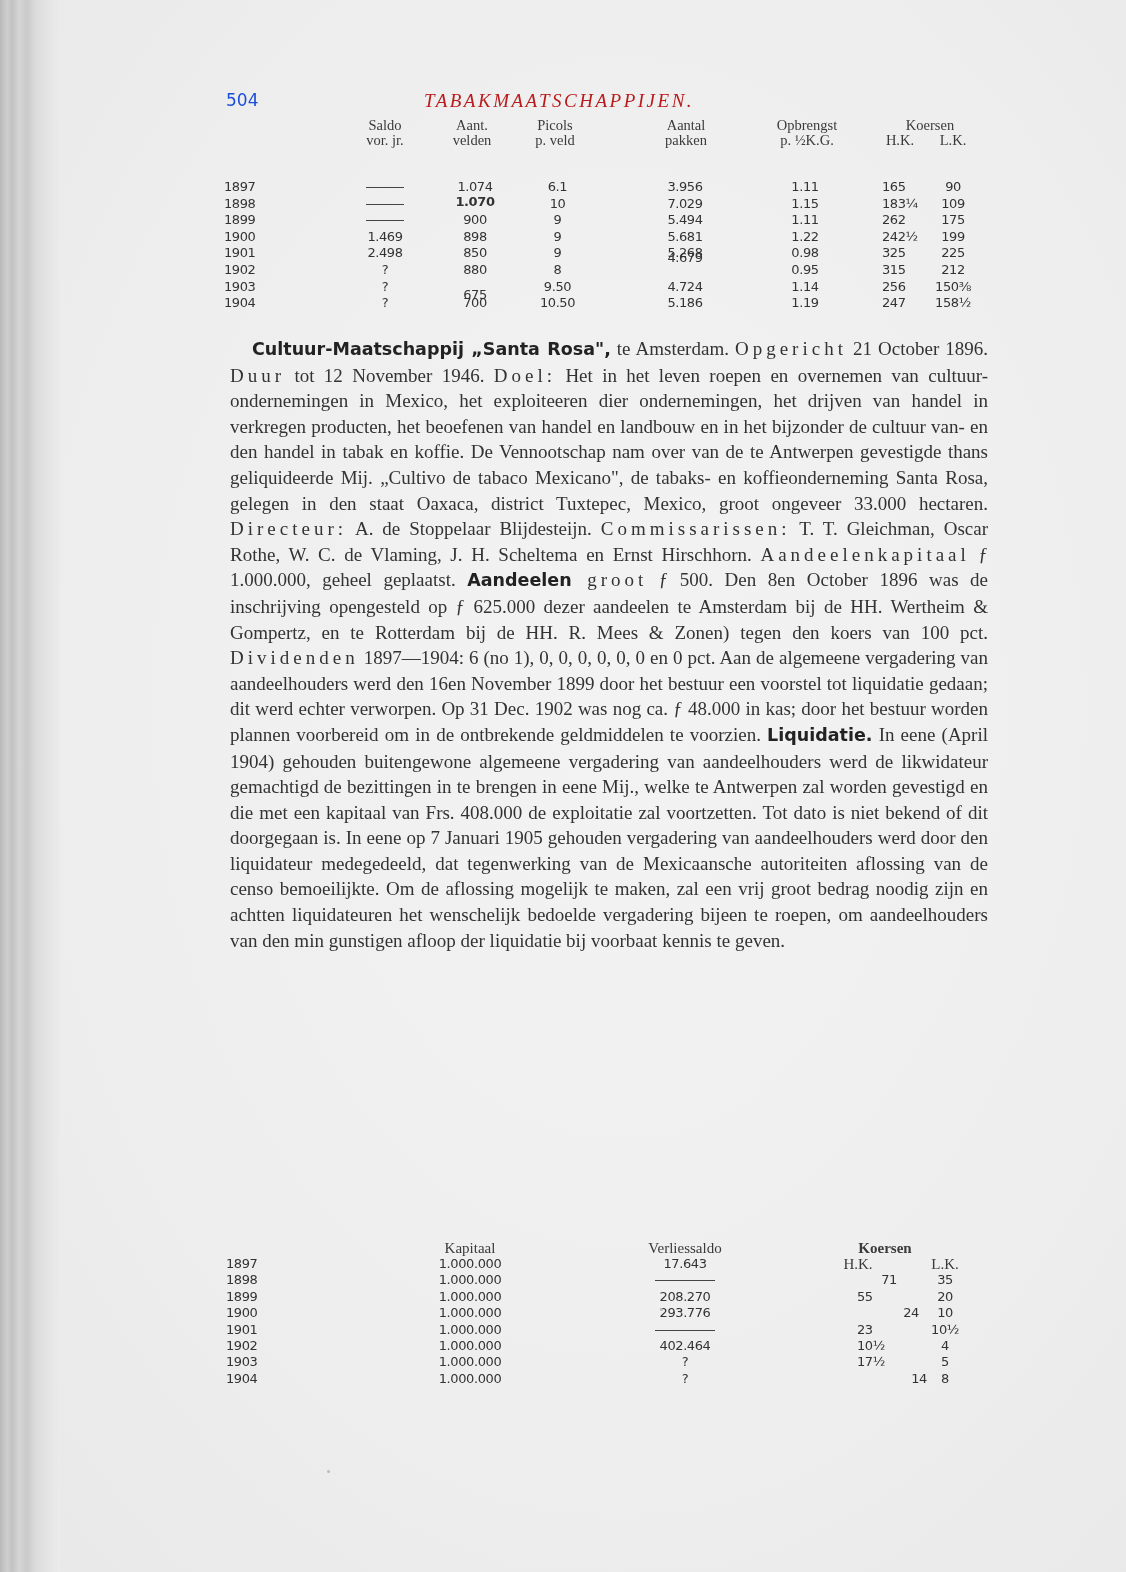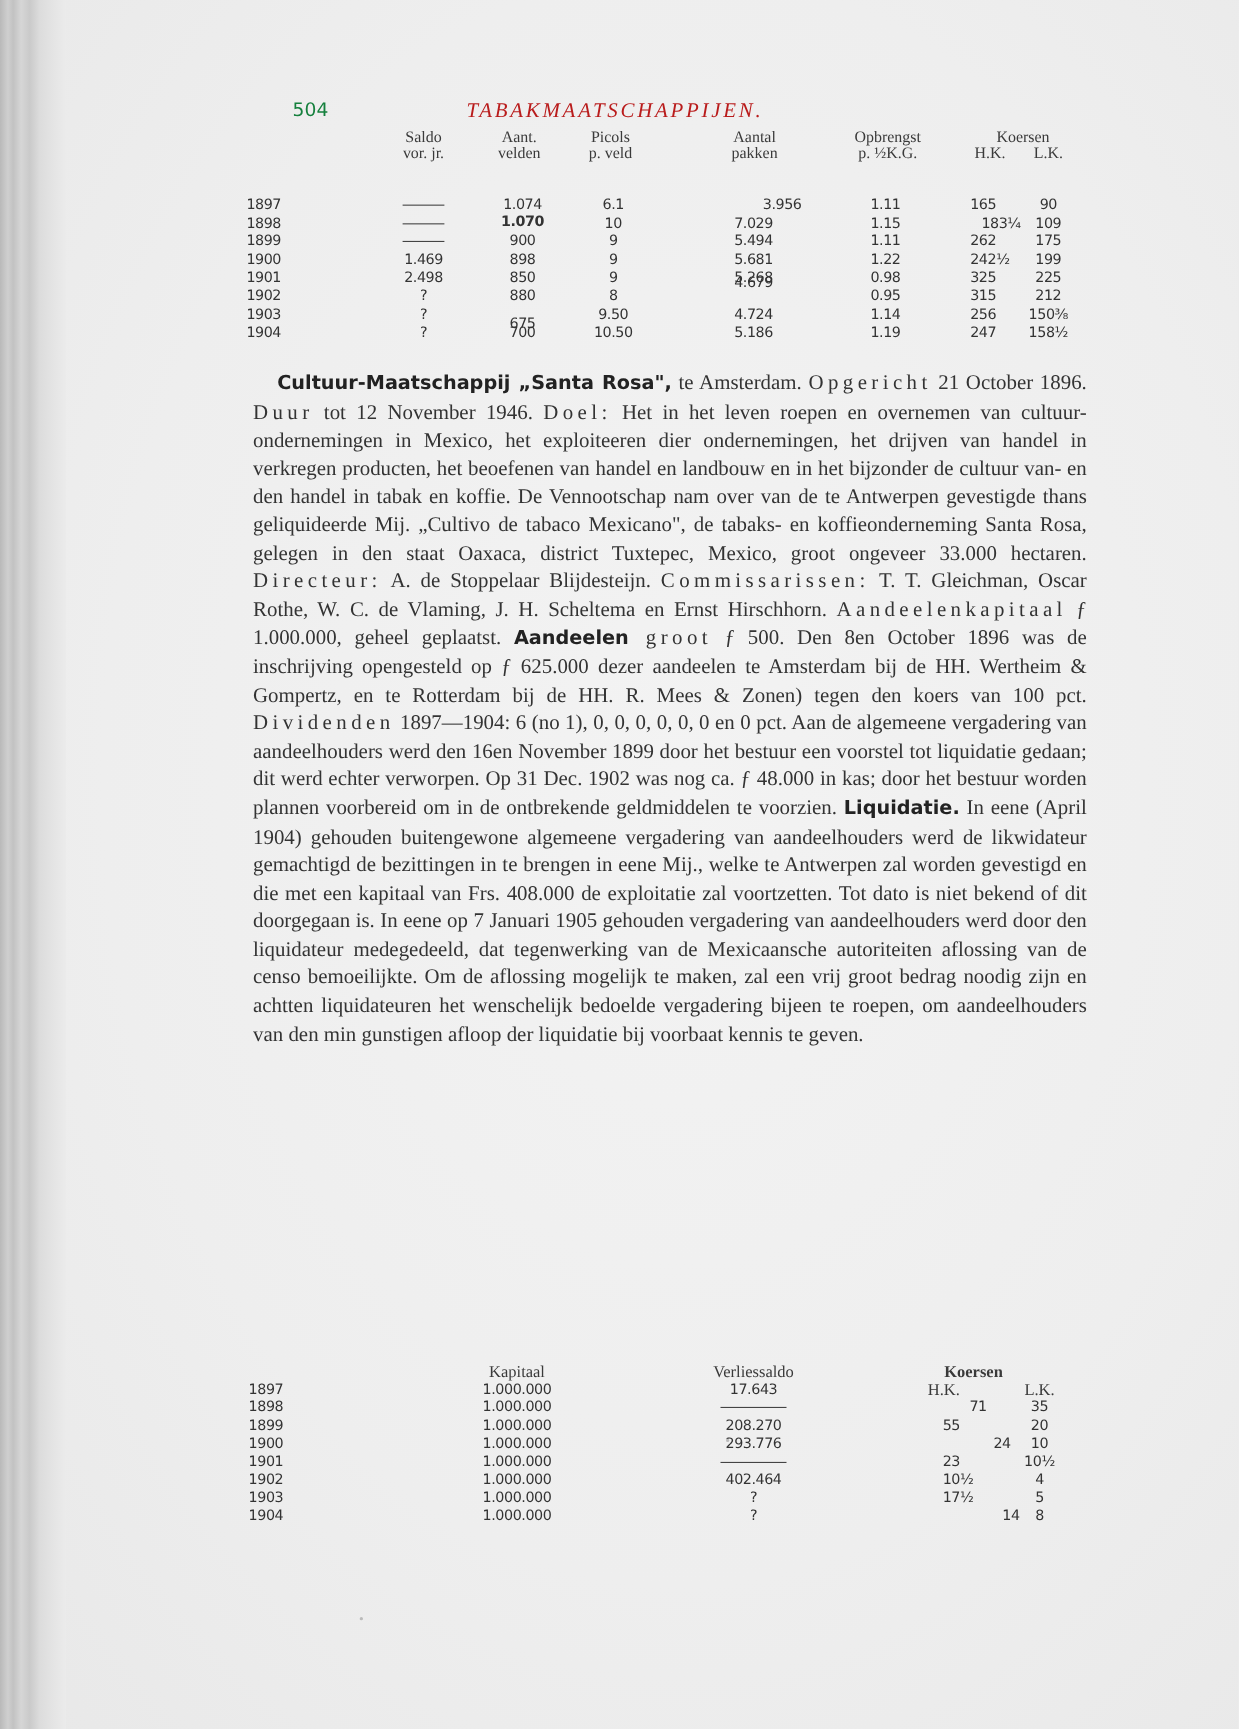--- a/index.html
+++ b/index.html
@@ -13,21 +13,21 @@
     .binding {
       position: absolute; left: 0; top: 0; width: 60px; height: 1572px;
       background: linear-gradient(90deg, #b9b9b9 0%, #cfcfcf 12%, #c2c2c2 20%, #d6d6d6 32%, #cacaca 45%, #dcdcdc 60%, #e4e4e4 80%, #ebebeb 100%);
     }
     .page {
       position: absolute; left: 0; top: 0; width: 1126px; height: 1572px;
       background: radial-gradient(ellipse at 55% 45%, #f3f3f3 0%, #eeeeee 60%, #e8e8e8 100%);
     }
     .pagenum {
       position: absolute; left: 226px; top: 90px;
-      font-family: "DejaVu Sans", sans-serif; font-size: 17px; color: #15803d; margin-left: 40px;
+      font-family: "DejaVu Sans", sans-serif; font-size: 17px; color: #1d4ed8;
     }
     .running-head {
       position: absolute; left: 424px; top: 90px;
       font-style: italic; font-size: 19px; letter-spacing: 2.5px; color: #b91c1c;
     }
     .cell { position: absolute; font-family: "DejaVu Sans", sans-serif; font-size: 13px; letter-spacing: -0.4px; color: #333; text-align: center; }
     .hcell { position: absolute; text-align: center; font-size: 14.5px; line-height: 15px; color: #3a3a3a; }
     .dash { display: inline-block; width: 38px; height: 1px; background: #444; vertical-align: middle; }
 
     
@@ -77,33 +77,33 @@
   <div class="hcell" style="left:880px; top:133px; width:40px;">H.K.</div>
   <div class="hcell" style="left:930px; top:133px; width:46px;">L.K.</div>
 </div>
 
 <div id="t1rows">
     <div>
       <div class="cell" style="left: 224px; top: 179px; width: 40px; text-align: left;">1897</div>
       <div class="cell" style="left: 350px; top: 179px; width: 70px;"><span class="dash"></span></div>
       <div class="cell" style="left: 445px; top: 179px; width: 60px;">1.074</div>
       <div class="cell" style="left: 520px; top: 179px; width: 75px;">6.1</div>
-      <div class="cell" style="left: 676px; top: 179px; width: 70px;">3.956</div>
+      <div class="cell" style="left: 650px; top: 179px; width: 70px;">3.956</div>
       <div class="cell" style="left: 770px; top: 179px; width: 70px;">1.11</div>
       <div class="cell" style="left: 882px; top: 179px; width: 46px; text-align: left;">165</div>
       <div class="cell" style="left: 930px; top: 179px; width: 46px;">90</div>
     </div>
     <div>
       <div class="cell" style="left: 224px; top: 195.6px; width: 40px; text-align: left;">1898</div>
       <div class="cell" style="left: 350px; top: 195.6px; width: 70px;"><span class="dash"></span></div>
       <div class="cell" style="left: 445px; top: 194px; width: 60px; font-weight: bold;">1.070</div>
       <div class="cell" style="left: 520px; top: 195.6px; width: 75px;">10</div>
       <div class="cell" style="left: 650px; top: 195.6px; width: 70px;">7.029</div>
       <div class="cell" style="left: 770px; top: 195.6px; width: 70px;">1.15</div>
-      <div class="cell" style="left: 882px; top: 195.6px; width: 46px; text-align: right;">183¼</div>
+      <div class="cell" style="left: 882px; top: 195.6px; width: 46px; text-align: left;">183¼</div>
       <div class="cell" style="left: 930px; top: 195.6px; width: 46px;">109</div>
     </div>
     <div>
       <div class="cell" style="left: 224px; top: 212.2px; width: 40px; text-align: left;">1899</div>
       <div class="cell" style="left: 350px; top: 212.2px; width: 70px;"><span class="dash"></span></div>
       <div class="cell" style="left: 445px; top: 212.2px; width: 60px;">900</div>
       <div class="cell" style="left: 520px; top: 212.2px; width: 75px;">9</div>
       <div class="cell" style="left: 650px; top: 212.2px; width: 70px;">5.494</div>
       <div class="cell" style="left: 770px; top: 212.2px; width: 70px;">1.11</div>
       <div class="cell" style="left: 882px; top: 212.2px; width: 46px; text-align: left;">262</div>

